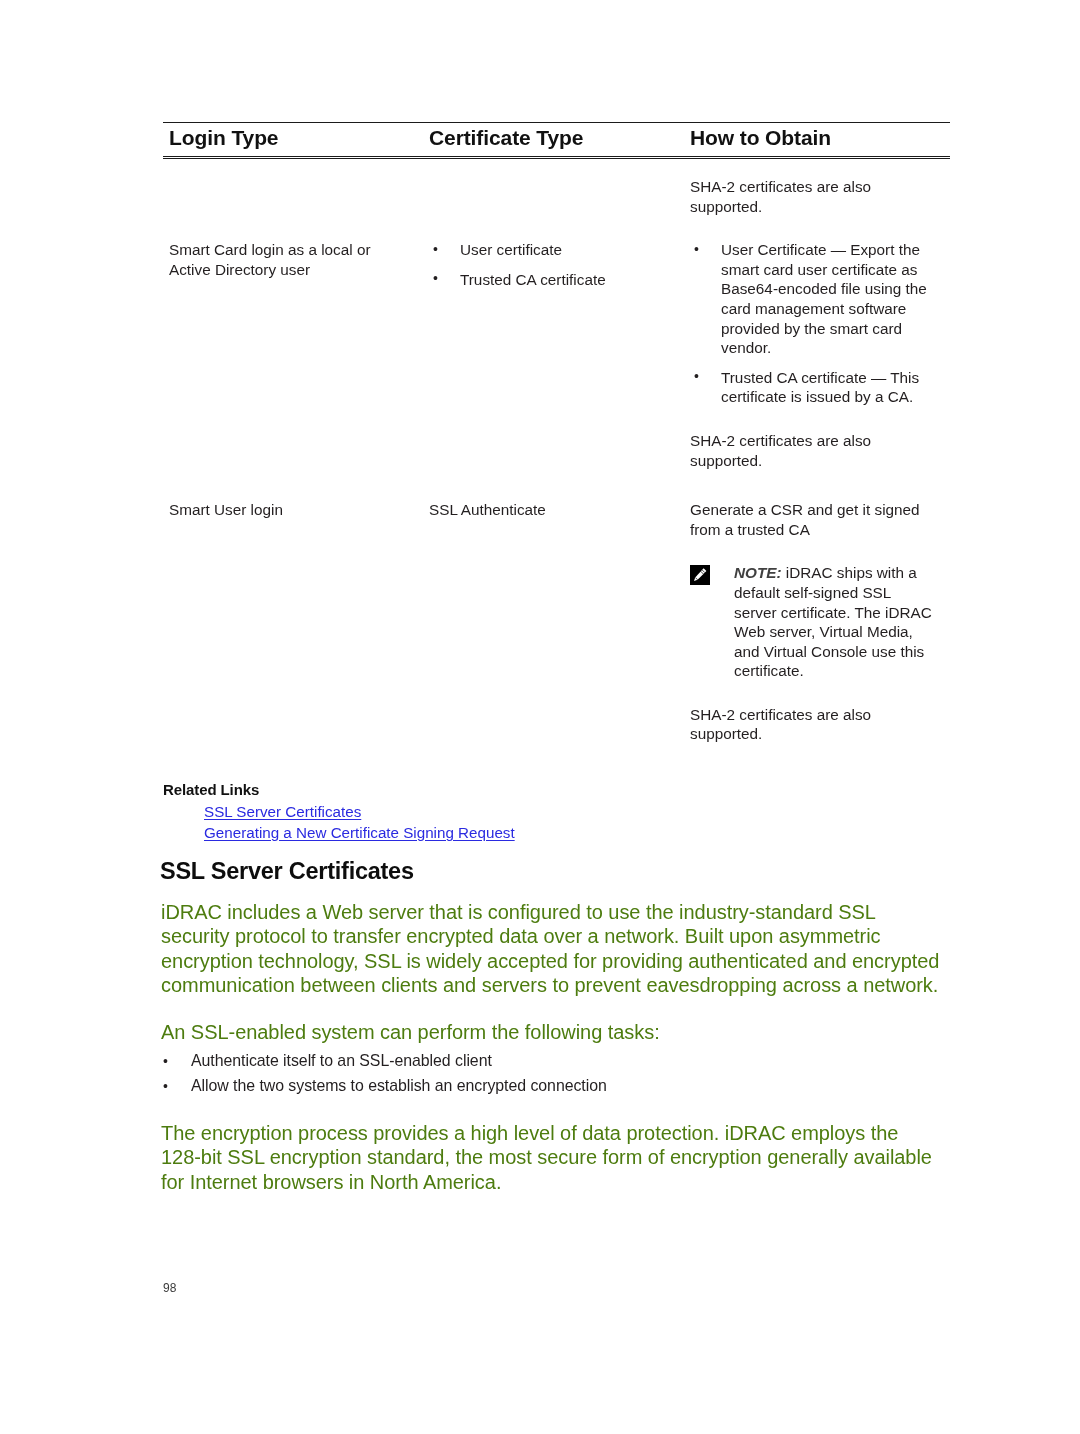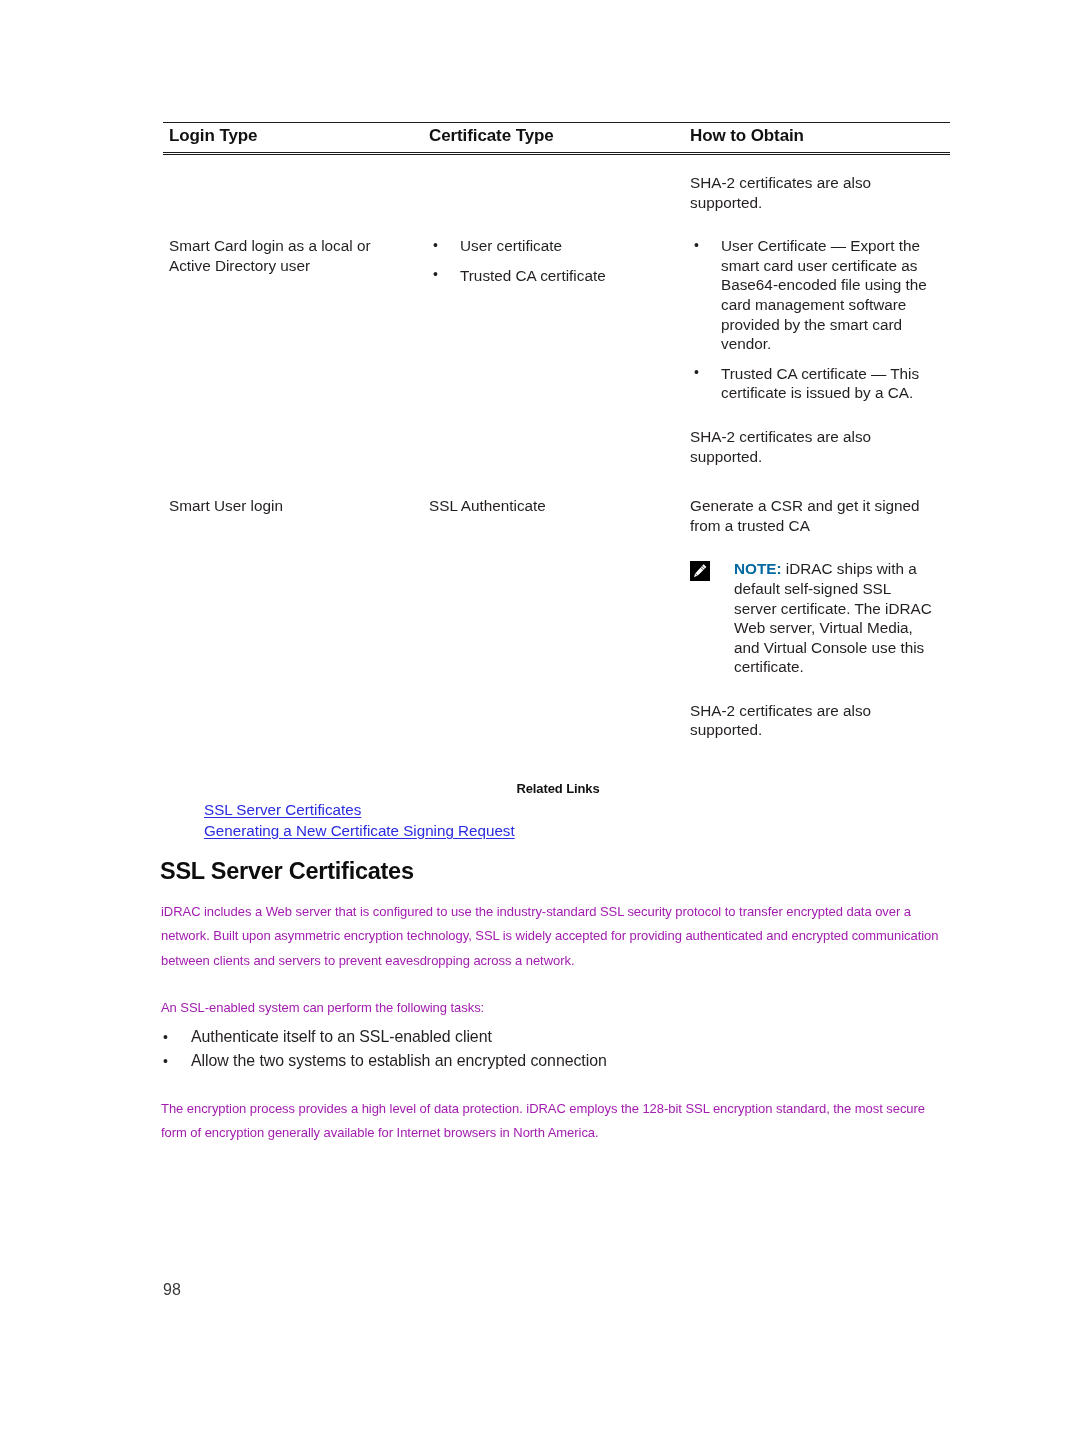--- a/index.html
+++ b/index.html
@@ -32,21 +32,21 @@
     width: 787px;
     border-collapse: collapse;
     table-layout: fixed;
   }
   .cert-table col.c1 { width: 260px; }
   .cert-table col.c2 { width: 261px; }
   .cert-table col.c3 { width: 266px; }
 
   .cert-table thead th {
     text-align: left;
-    font-size: 17px;
+    font-size: 21px;
     font-weight: bold;
     letter-spacing: -0.1px;
     color: #111;
     padding: 3px 8px 6px 6px;
     border-top: 1.6px solid #1b1b1b;
     border-bottom: 3.4px double #1b1b1b;
     vertical-align: bottom;
   }
   .cert-table tbody td {
     vertical-align: top;
@@ -104,26 +104,25 @@
   .note-icon svg { display: block; }
 
   
   .related {
     position: absolute;
     left: 163px;
     top: 781px;
     width: 790px;
   }
   .related-title {
-    font-size: 13px;
+    font-size: 15px;
     font-weight: bold;
     color: #111;
     letter-spacing: -0.1px;
     margin: 0 0 3px 0;
-    text-align: center;
   }
   .related a {
     display: block;
     margin-left: 41px;
     font-size: 15.2px;
     line-height: 21px;
     color: #2a2ae0;
     text-decoration: underline;
     text-underline-offset: 2px;
   }
@@ -142,23 +141,23 @@
 
   
   .body {
     position: absolute;
     left: 161px;
     top: 900px;
     width: 780px;
   }
   .body p {
     margin: 0 0 23px 0;
-    font-size: 13px;
+    font-size: 20px;
     line-height: 24.3px;
-    color: #a21caf;
+    color: #4d7c0f;
     letter-spacing: -0.05px;
   }
   .body p.tight { margin-bottom: 5px; }
   ul.body-list {
     list-style: none;
     margin: 0 0 23px 0;
     padding: 0;
   }
   ul.body-list > li {
     position: relative;
@@ -173,21 +172,21 @@
     left: 2px;
     top: 0;
     font-size: 14px;
   }
 
   
   .page-number {
     position: absolute;
     left: 163px;
     top: 1281px;
-    font-size: 16px;
+    font-size: 12px;
     color: #3b3b3b;
   }
 </style>
 </head>
 <body>
 
 <div class="page">
 
   <div class="table-wrap">
     <table class="cert-table">
@@ -262,21 +261,21 @@
                   <g fill="#ffffff">
                     <polygon points="13.6,3.2 16.4,6.0 7.6,14.8 4.0,16.0 5.2,12.4"></polygon>
                   </g>
                   <g stroke="#000000" stroke-width="0.7">
                     <line x1="12.0" y1="4.8" x2="14.8" y2="7.6"></line>
                     <line x1="10.6" y1="6.2" x2="13.4" y2="9.0"></line>
                     <line x1="5.3" y1="12.5" x2="7.6" y2="14.8"></line>
                   </g>
                 </svg>
               </span>
-              <span style="font-weight:bold;color:#0369a1;">NOTE:</span><span> iDRAC ships with a default self-signed SSL server certificate. The iDRAC Web server, Virtual Media, and Virtual Console use this certificate.</span>
+              <span style="font-weight:bold;color:#404040;font-style:italic;">NOTE:</span><span> iDRAC ships with a default self-signed SSL server certificate. The iDRAC Web server, Virtual Media, and Virtual Console use this certificate.</span>
             </div>
             <div class="gap-md"></div>
             <p class="para">SHA-2 certificates are also supported.</p>
           </td>
         </tr>
 
       </tbody>
     </table>
   </div>
 

